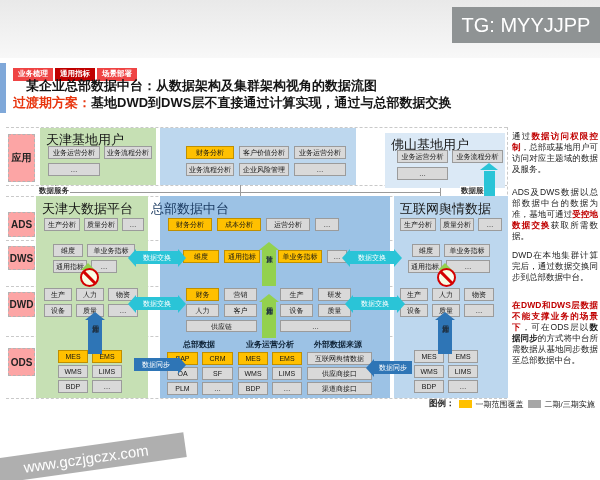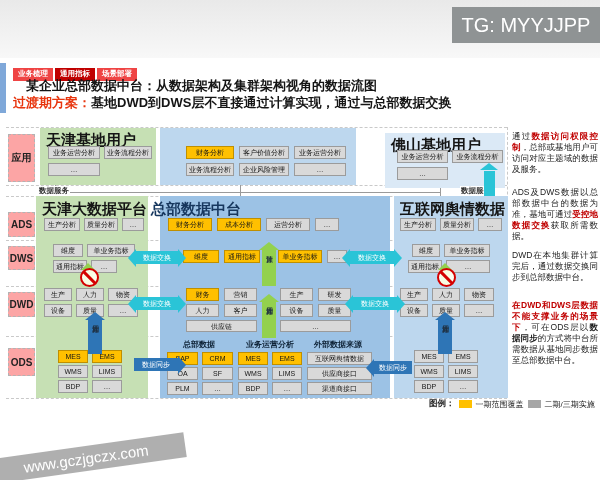--- a/index.html
+++ b/index.html
@@ -22,21 +22,21 @@
           font-size:10px;color:#222;display:flex;align-items:center;justify-content:center;box-sizing:border-box}
   .svc{position:absolute;font-size:7.5px;font-weight:bold;color:#333;background:#fff;padding:0 1px;z-index:2}
   .line{position:absolute;background:#9a9a9a}
   .panel{position:absolute;box-sizing:border-box}
   .p-tju{left:40px;top:128px;width:116px;height:57px;background:#c6e0b4}
   .p-hqu{left:160px;top:128px;width:196px;height:57px;background:#bdd7ee}
   .p-fsu{left:385px;top:133px;width:120px;height:55px;background:#dbe9f6}
   .p-tjp{left:36px;top:196px;width:112px;height:202px;background:#c6e0b4}
   .p-hqp{left:160px;top:196px;width:230px;height:202px;background:#9cc2e5}
   .p-fsp{left:394px;top:196px;width:114px;height:202px;background:#bdd7ee}
-  .ptitle{position:absolute;font-size:15px;font-weight:bold;color:#151515;white-space:nowrap;z-index:2}
+  .ptitle{position:absolute;font-size:13px;font-weight:normal;color:#151515;white-space:nowrap;z-index:2}
   .ptitle.navy{color:#17375e}
   .box{position:absolute;height:13px;background:#d9d9d9;border:1px solid #9b9b9b;box-sizing:border-box;
        font-size:7px;line-height:11px;text-align:center;color:#151515;overflow:hidden;white-space:nowrap;z-index:2}
   .box.y{background:#ffc000;border-color:#bf8f00}
   .ods-hdr{position:absolute;font-size:8px;font-weight:bold;color:#0f2438;text-align:center;white-space:nowrap;z-index:2}
   .harrow{position:absolute;height:13px;color:#fff;font-size:7px;line-height:13px;text-align:center;white-space:nowrap;z-index:4}
   .harrow.cyan{background:#2ac4d7}
   .harrow.blue{background:#2e75b6}
   .hd{position:absolute;width:0;height:0;border-top:9px solid transparent;border-bottom:9px solid transparent;top:-2.5px}
   .hd.l{left:-8px;border-right:8px solid #000}

